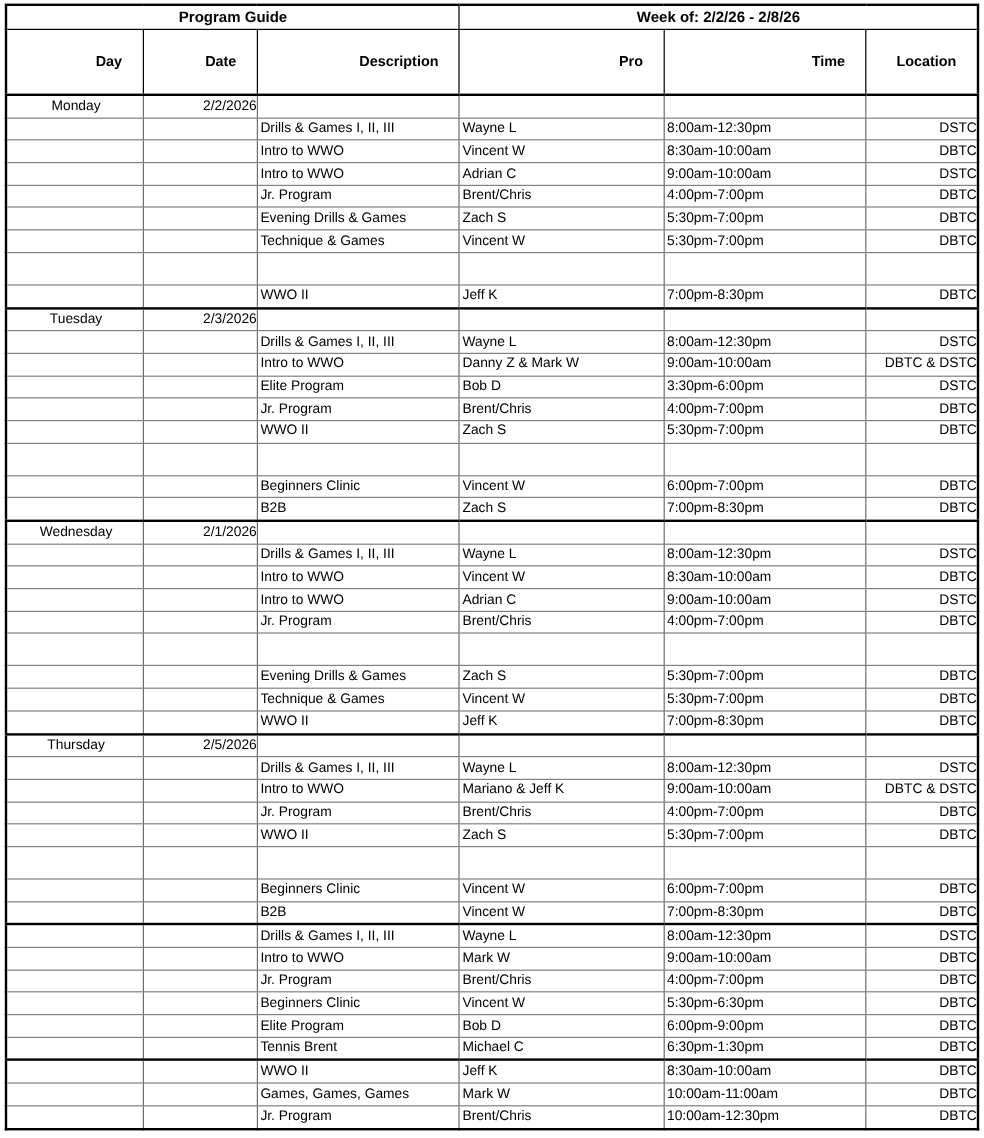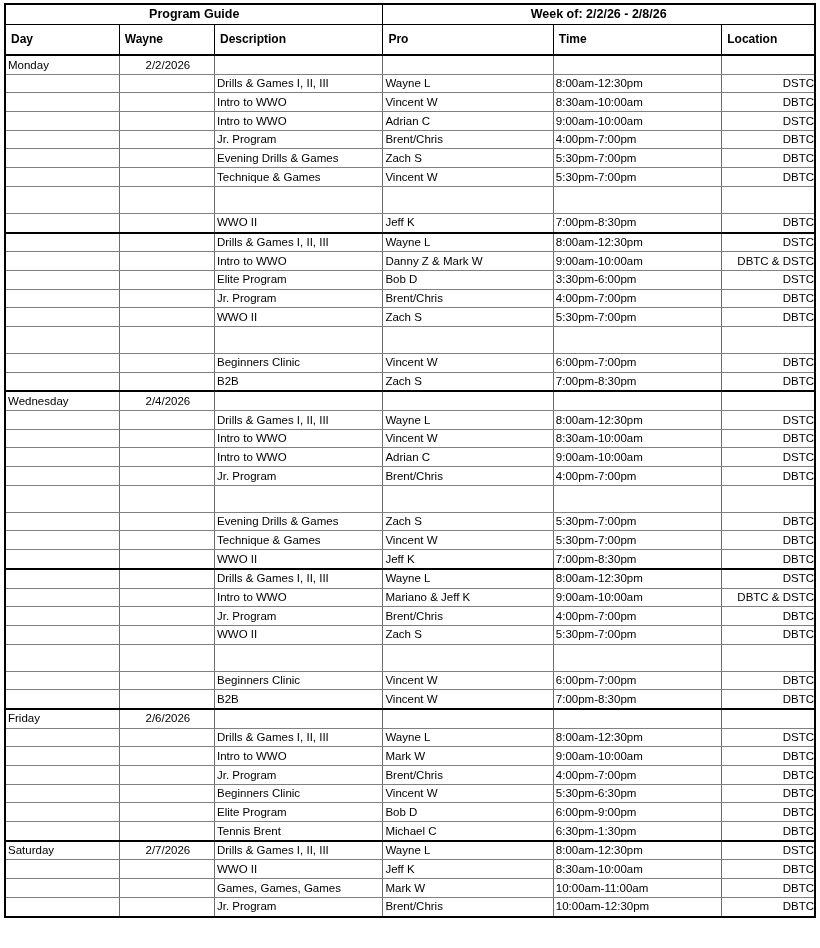--- a/index.html
+++ b/index.html
@@ -54,41 +54,41 @@
     height: 19px;
     border-top: 2px solid #000;
     border-bottom: 1px solid #000;
     border-left: 1px solid #000;
     border-right: 1px solid #000;
     padding: 0;
   }
   
   tr.head-row td {
     font-weight: bold;
-    text-align: left;
+    text-align: right;
     font-size: 12px;
     height: 19px;
     border-top: 1px solid #000;
     border-bottom: 2px solid #000;
     border-left: 1px solid #000;
     border-right: 1px solid #000;
-    padding: 5px;
+    padding: 17px;
   }
 
   
   tr.day-start td { border-top: 2px solid #000; }
   
   tr.day-end td { border-bottom: 2px solid #000; }
 
   
   tr.blank td { height: 26px; }
 
   td.loc  { text-align: right; padding: 0; }
-  td.date { text-align: center; padding: 0; margin-top: 28px; }
-  td.day  { text-align: left; padding-left: 3px; }
+  td.date { text-align: right; padding: 0; margin-top: 28px; }
+  td.day  { text-align: center; padding-left: 3px; }
 </style>
 </head>
 <body>
 
 <div id="sheet">
   <table class="guide">
     <colgroup>
       <col class="c-day">
         <col class="c-date">
         <col class="c-desc">
@@ -96,21 +96,21 @@
         <col class="c-time">
         <col class="c-loc">
     </colgroup>
     <tbody id="tbody">
         <tr class="title-row">
           <td colspan="3">Program Guide</td>
           <td colspan="3">Week of:  2/2/26 - 2/8/26</td>
         </tr>
         <tr class="head-row">
           <td>Day</td>
-          <td>Wayne</td>
+          <td>Date</td>
           <td>Description</td>
           <td>Pro</td>
           <td>Time</td>
           <td>Location</td>
         </tr>
         <tr class="day-start">
           <td class="day">Monday</td>
           <td class="date">2/2/2026</td>
           <td></td>
           <td></td>
@@ -174,20 +174,28 @@
           <td class="loc"></td>
         </tr>
         <tr class="day-end">
           <td class="day"></td>
           <td class="date"></td>
           <td>WWO II</td>
           <td>Jeff K</td>
           <td>7:00pm-8:30pm</td>
           <td class="loc">DBTC</td>
         </tr>
+        <tr class="day-start">
+          <td class="day">Tuesday</td>
+          <td class="date">2/3/2026</td>
+          <td></td>
+          <td></td>
+          <td></td>
+          <td class="loc"></td>
+        </tr>
         <tr class="">
           <td class="day"></td>
           <td class="date"></td>
           <td>Drills &amp; Games I, II, III</td>
           <td>Wayne L</td>
           <td>8:00am-12:30pm</td>
           <td class="loc">DSTC</td>
         </tr>
         <tr class="">
           <td class="day"></td>
@@ -240,21 +248,21 @@
         <tr class="day-end">
           <td class="day"></td>
           <td class="date"></td>
           <td>B2B</td>
           <td>Zach S</td>
           <td>7:00pm-8:30pm</td>
           <td class="loc">DBTC</td>
         </tr>
         <tr class="day-start">
           <td class="day">Wednesday</td>
-          <td class="date">2/4/2026</td>
+          <td class="date">2/1/2026</td>
           <td></td>
           <td></td>
           <td></td>
           <td class="loc"></td>
         </tr>
         <tr class="">
           <td class="day"></td>
           <td class="date"></td>
           <td>Drills &amp; Games I, II, III</td>
           <td>Wayne L</td>
@@ -310,20 +318,28 @@
           <td class="loc">DBTC</td>
         </tr>
         <tr class="day-end">
           <td class="day"></td>
           <td class="date"></td>
           <td>WWO II</td>
           <td>Jeff K</td>
           <td>7:00pm-8:30pm</td>
           <td class="loc">DBTC</td>
         </tr>
+        <tr class="day-start">
+          <td class="day">Thursday</td>
+          <td class="date">2/5/2026</td>
+          <td></td>
+          <td></td>
+          <td></td>
+          <td class="loc"></td>
+        </tr>
         <tr class="">
           <td class="day"></td>
           <td class="date"></td>
           <td>Drills &amp; Games I, II, III</td>
           <td>Wayne L</td>
           <td>8:00am-12:30pm</td>
           <td class="loc">DSTC</td>
         </tr>
         <tr class="">
           <td class="day"></td>
@@ -366,28 +382,20 @@
           <td class="loc">DBTC</td>
         </tr>
         <tr class="day-end">
           <td class="day"></td>
           <td class="date"></td>
           <td>B2B</td>
           <td>Vincent W</td>
           <td>7:00pm-8:30pm</td>
           <td class="loc">DBTC</td>
         </tr>
-        <tr class="day-start">
-          <td class="day">Friday</td>
-          <td class="date">2/6/2026</td>
-          <td></td>
-          <td></td>
-          <td></td>
-          <td class="loc"></td>
-        </tr>
         <tr class="">
           <td class="day"></td>
           <td class="date"></td>
           <td>Drills &amp; Games I, II, III</td>
           <td>Wayne L</td>
           <td>8:00am-12:30pm</td>
           <td class="loc">DSTC</td>
         </tr>
         <tr class="">
           <td class="day"></td>
@@ -422,28 +430,20 @@
           <td class="loc">DBTC</td>
         </tr>
         <tr class="day-end">
           <td class="day"></td>
           <td class="date"></td>
           <td>Tennis Brent</td>
           <td>Michael C</td>
           <td>6:30pm-1:30pm</td>
           <td class="loc">DBTC</td>
         </tr>
-        <tr class="day-start">
-          <td class="day">Saturday</td>
-          <td class="date">2/7/2026</td>
-          <td>Drills &amp; Games I, II, III</td>
-          <td>Wayne L</td>
-          <td>8:00am-12:30pm</td>
-          <td class="loc">DSTC</td>
-        </tr>
         <tr class="">
           <td class="day"></td>
           <td class="date"></td>
           <td>WWO II</td>
           <td>Jeff K</td>
           <td>8:30am-10:00am</td>
           <td class="loc">DBTC</td>
         </tr>
         <tr class="">
           <td class="day"></td>

